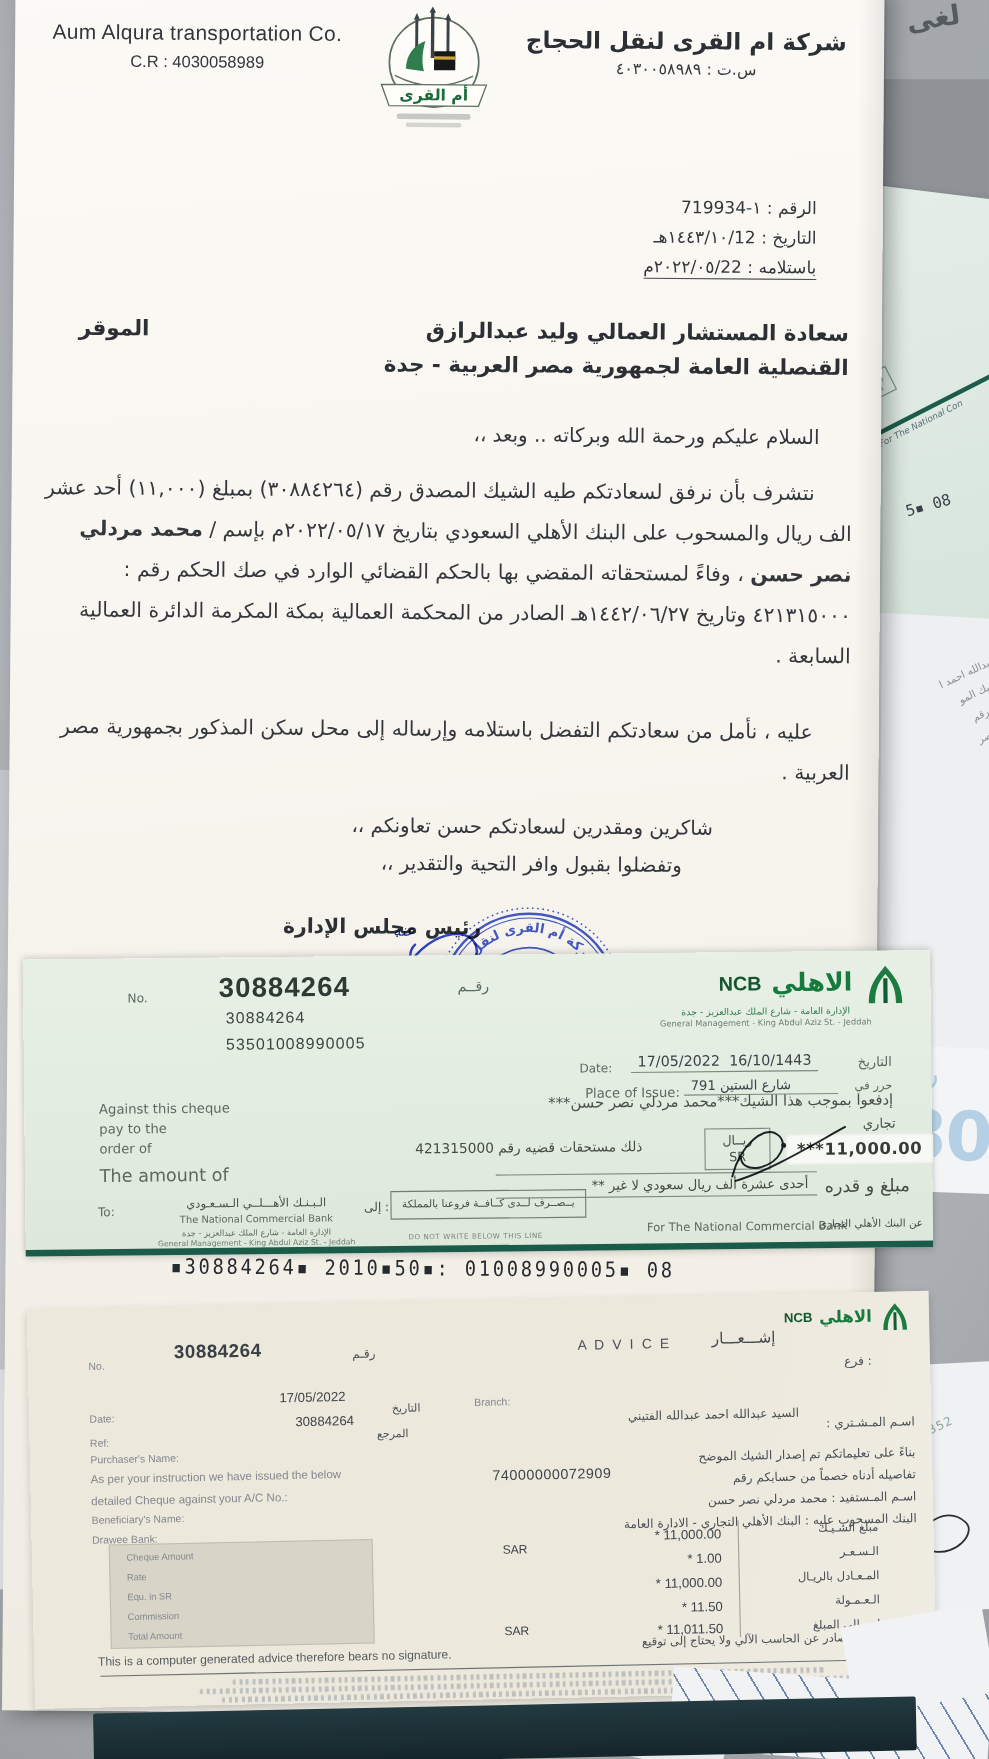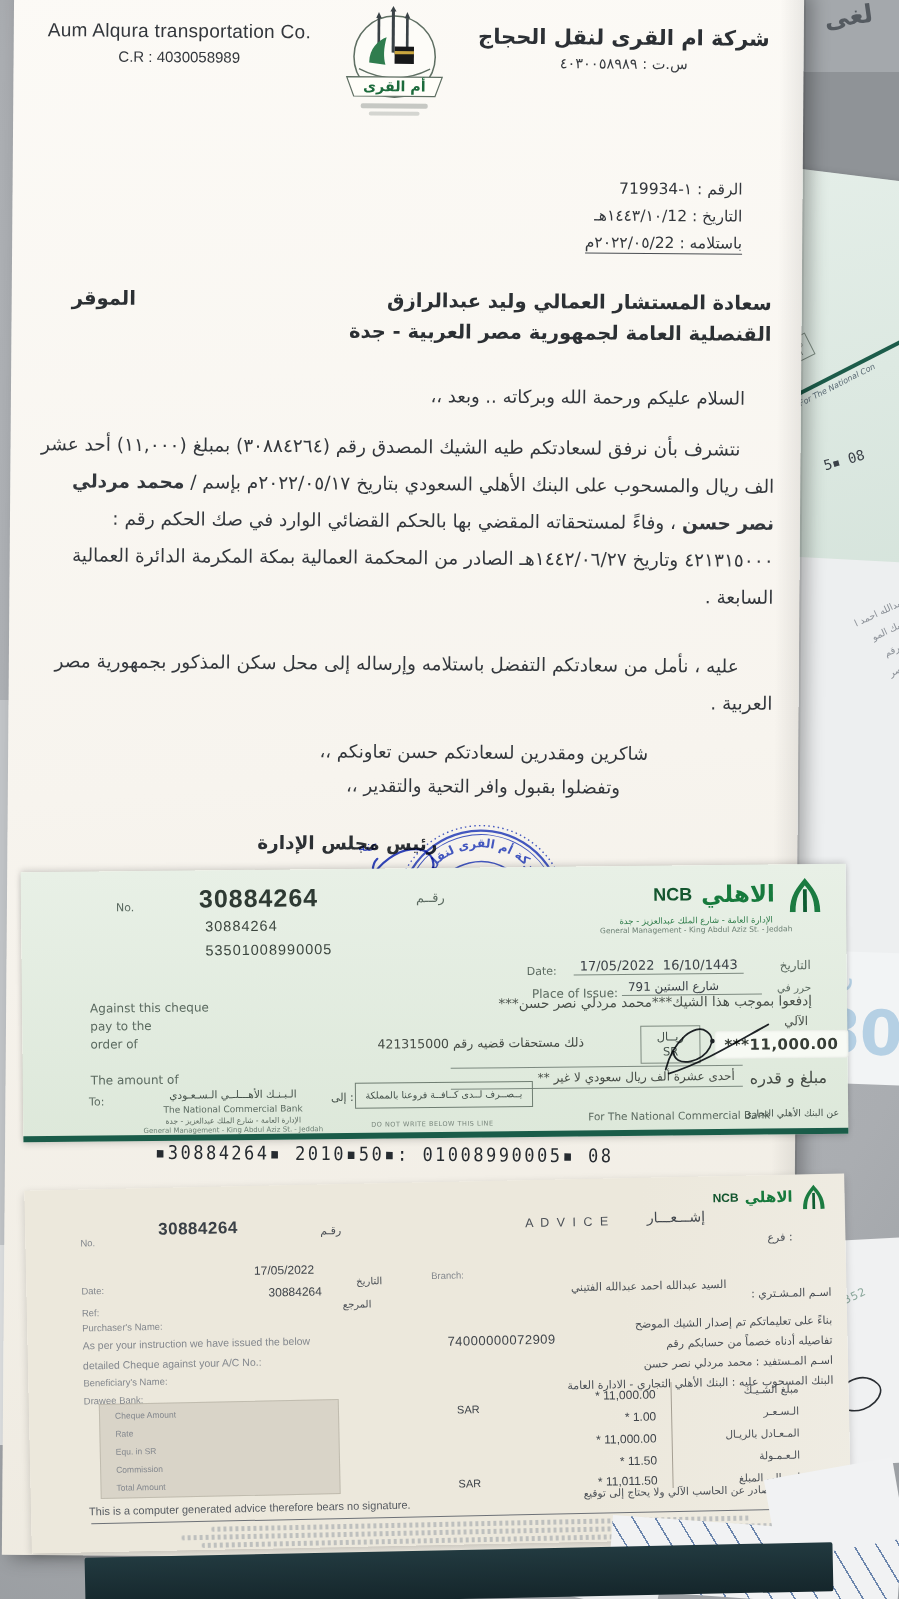--- a/index.html
+++ b/index.html
@@ -240,39 +240,39 @@
     </div>
 
     <span class="ab gg" style="left:505px;top:98px;font-size:11px">Date:</span>
     <span class="ab uval" style="left:552px;top:92px;font-size:13px;color:#3c4248">17/05/2022  16/10/1443</span>
     <span class="ab gg" style="left:758px;top:94px;font-size:12px">التاريخ</span>
     <span class="ab gg" style="left:510px;top:120px;font-size:12px">Place of Issue:</span>
     <span class="ab uval" dir="ltr" style="left:600px;top:114px;font-size:12px;color:#3c4248;min-width:140px">791 شارع الستين</span>
     <span class="ab gg" style="left:755px;top:117px;font-size:10.5px">حرر في</span>
 
     <div class="ab" dir="rtl" style="left:350px;top:128px;width:440px;text-align:right;font-size:13.5px;color:#49504a">إدفعوا بموجب هذا الشيك***محمد مردلي نصر حسن***</div>
-    <span class="ab" style="left:762px;top:150px;font-size:12px;color:#49504a">الآلي</span>
+    <span class="ab" style="left:762px;top:150px;font-size:12px;color:#49504a">تجاري</span>
 
     <div class="ab gg" style="left:68px;top:128px;font-size:12px;line-height:18px">
       <div>Against this cheque</div>
         <div>pay to the</div>
         <div>order of</div>
     </div>
 
     <div class="ab" dir="rtl" style="left:355px;top:168px;width:260px;text-align:left;font-size:12.5px;color:#454b45">ذلك مستحقات قضيه رقم 421315000</div>
 
     <div class="ab curbox" style="left:618px;top:160px">
       <div>ريــال</div>
       <div>SR</div>
     </div>
     <div class="ab amtbox" dir="ltr" style="left:692px;top:166px">***11,000.00</div>
 
     <span class="ab" style="left:727px;top:204px;font-size:16px;color:#454b45">مبلغ و قدره</span>
     <div class="ab wordsbox" dir="rtl" style="left:428px;top:200px;width:292px;text-align:right;font-size:12px;color:#454b45">أحدى عشرة ألف ريال سعودي لا غير **</div>
-    <span class="ab gg" style="left:68px;top:202px;font-size:12px">The amount of</span>
+    <span class="ab gg" style="left:68px;top:188px;font-size:16px">The amount of</span>
 
     <svg class="ab" style="left:618px;top:146px;mix-blend-mode:multiply" width="150" height="80" viewBox="0 0 150 80">
       <g fill="none" stroke="#20242a" stroke-width="1.8" stroke-linecap="round">
         <path d="M25 58 C33 28 55 12 66 20 C78 28 68 46 50 50 C40 52 33 48 33 40"></path>
         <path d="M28 62 C62 52 98 30 128 14"></path>
         <circle cx="72" cy="30" r="1.4" fill="#20242a"></circle>
       </g>
     </svg>
 
     <span class="ab gg" style="left:66px;top:224px;font-size:11px">To:</span>

